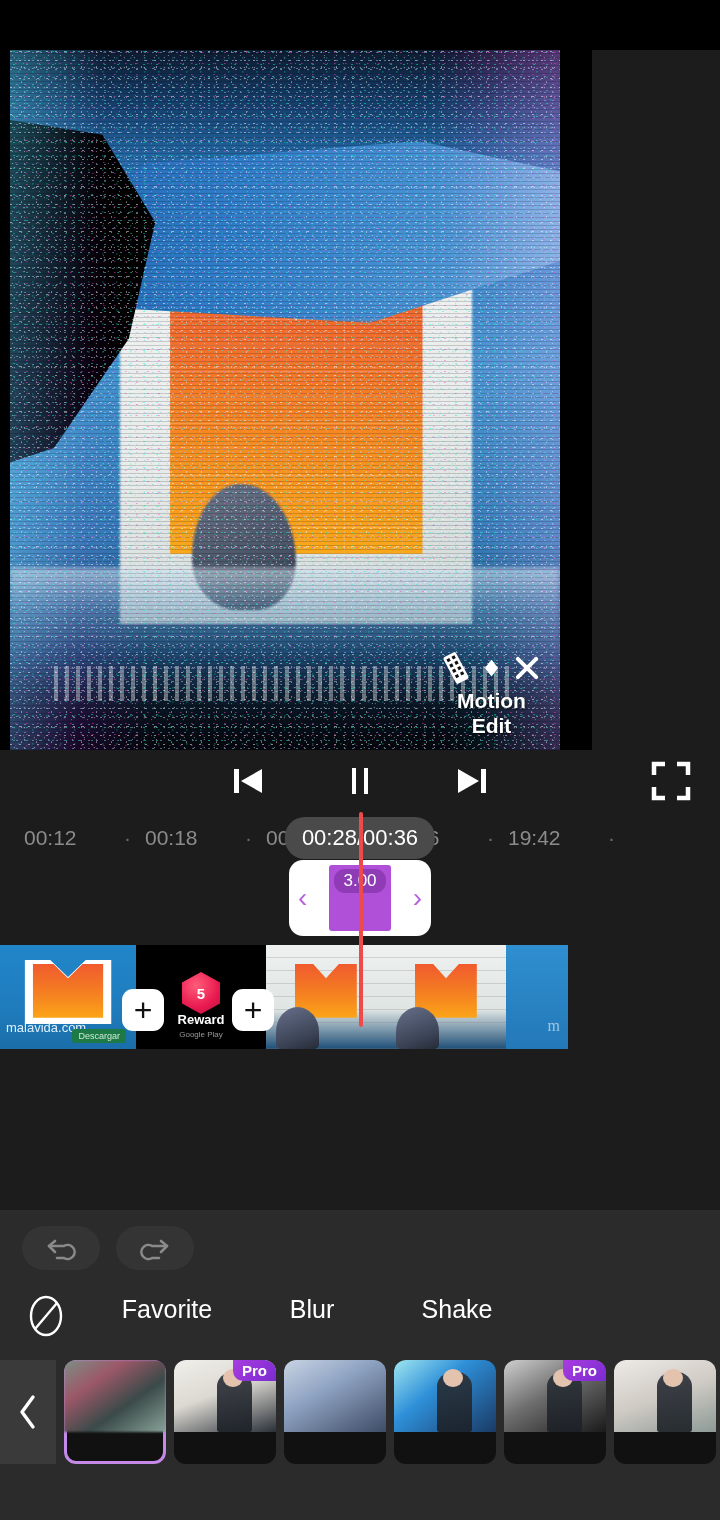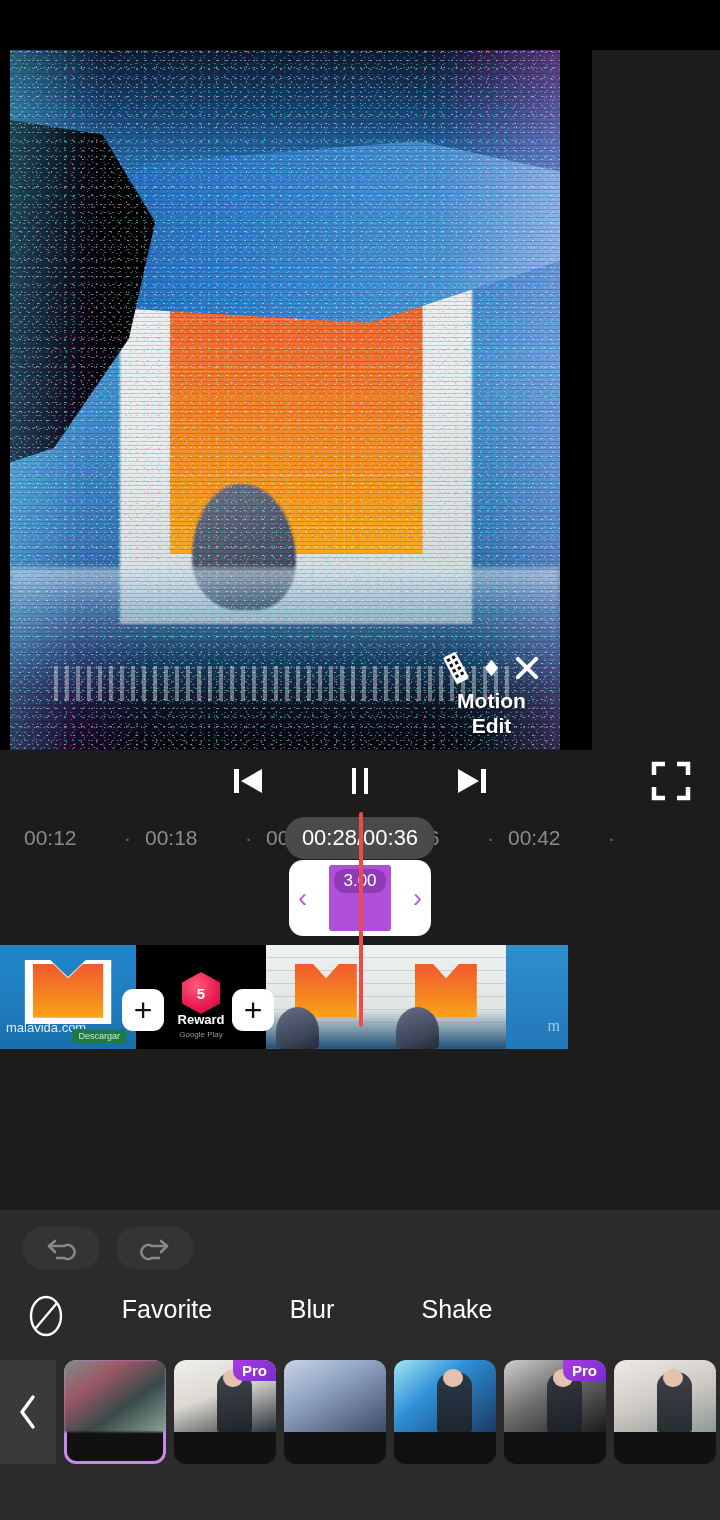--- a/index.html
+++ b/index.html
@@ -412,21 +412,21 @@
   <div class="ruler">
     <div class="ruler-track">
       <span class="tick-label">00:12</span>
       <span class="tick-dot">·</span>
       <span class="tick-label">00:18</span>
       <span class="tick-dot">·</span>
       <span class="tick-label">00:24</span>
       <span class="tick-dot">·</span>
       <span class="tick-label">00:36</span>
       <span class="tick-dot">·</span>
-      <span class="tick-label">00:42</span>
+      <span class="tick-label">19:42</span>
       <span class="tick-dot">·</span>
     </div>
     <div class="time-pill">00:28/00:36</div>
   </div>
 
   <div class="clip-zone">
     <div class="clip-panel">
       <div class="clip-arrow">‹</div>
       <div class="clip-arrow">›</div>
       <div class="clip-body">

